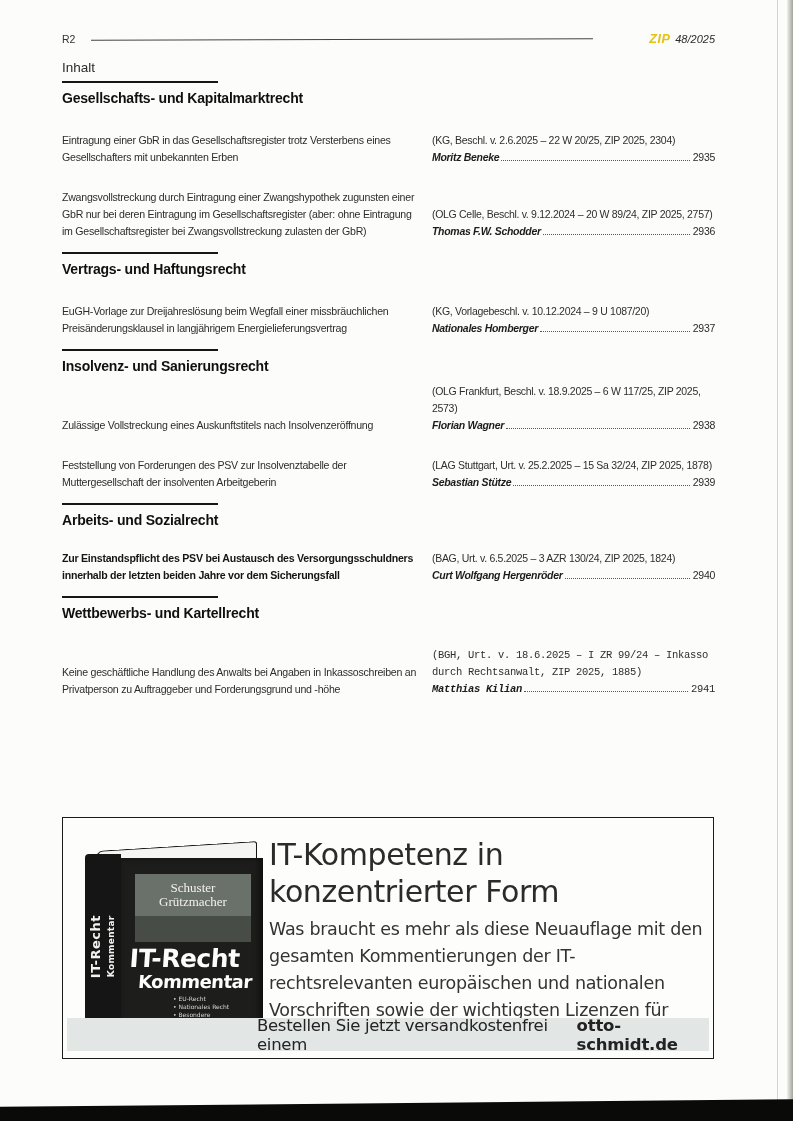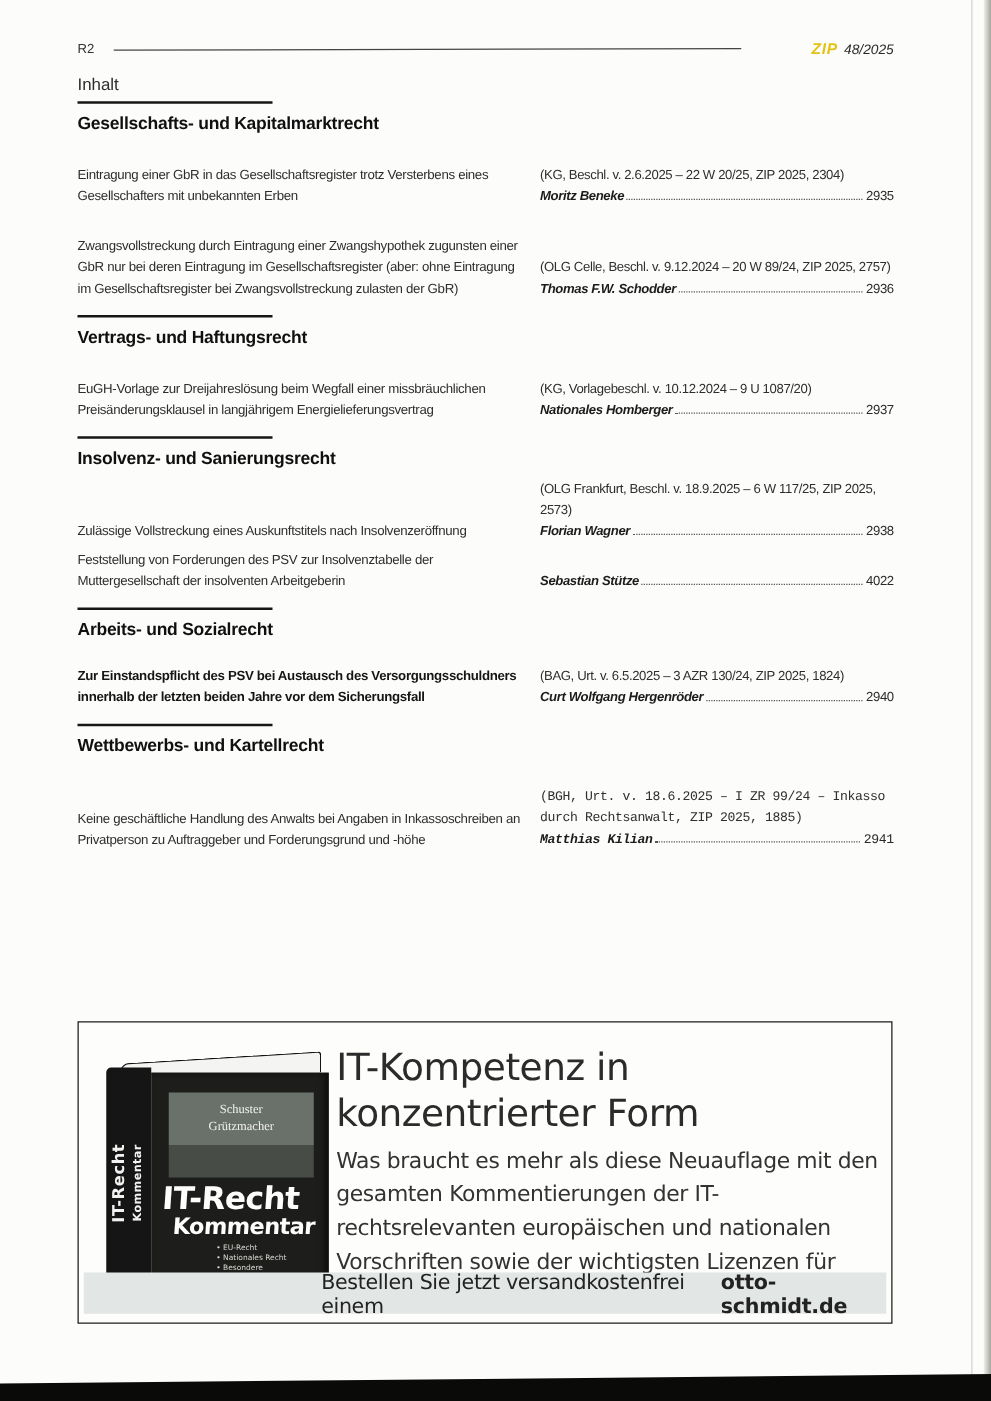--- a/index.html
+++ b/index.html
@@ -140,21 +140,21 @@
   .spine-text .spine-sub{font-size:9px;letter-spacing:.3px;}
   .book-front{
     position:absolute;left:36px;top:14px;right:0;bottom:0;
     background:#1d1e1c;
     box-shadow:inset -3px 0 6px rgba(0,0,0,.6);
   }
   .book-authors{
     margin:16px 12px 0 14px;height:42px;background:#6a716b;
     display:flex;flex-direction:column;align-items:center;justify-content:center;
     font-family:"Liberation Serif",serif;
-    font-size:10px;line-height:14px;color:#f2f2ee;
+    font-size:13px;line-height:14px;color:#f2f2ee;
   }
   .book-subpanel{
     margin:0 12px 0 14px;height:26px;background:#474c47;
   }
   .book-title{
     margin:4px 0 0 8px;color:#fdfdfc;font-weight:bold;
     transform:skewX(-4deg);
   }
   .book-title-main{font-size:25px;line-height:26px;letter-spacing:-0.5px;}
   .book-title-sub{font-size:18px;line-height:19px;margin-left:10px;letter-spacing:-0.5px;}
@@ -242,24 +242,25 @@
       <div class="entry-authorline">
         <span class="entry-author">Florian Wagner</span>
         <span class="leader"></span>
         <span class="entry-page">2938</span>
       </div>
     </div>
   </div>
             <div class="entry">
     <div class="entry-title">Feststellung von Forderungen des PSV zur Insolvenztabelle der Muttergesellschaft der insolventen Arbeitgeberin</div>
     <div class="entry-right" style="margin-top: 17px;">
+      <div class="entry-citation">(LAG Stuttgart, Urt. v. 25.2.2025 – 15 Sa 32/24, ZIP 2025, 1878)</div>
       <div class="entry-authorline">
         <span class="entry-author">Sebastian Stütze</span>
         <span class="leader"></span>
-        <span class="entry-page">4022</span>
+        <span class="entry-page">2939</span>
       </div>
     </div>
   </div>
           </div>
   </section>
         <section class="toc-section">
     <div class="section-rule"></div>
     <h2 class="section-heading">Arbeits- und Sozialrecht</h2>
     <div class="entries">
             <div class="entry bold-entry">

